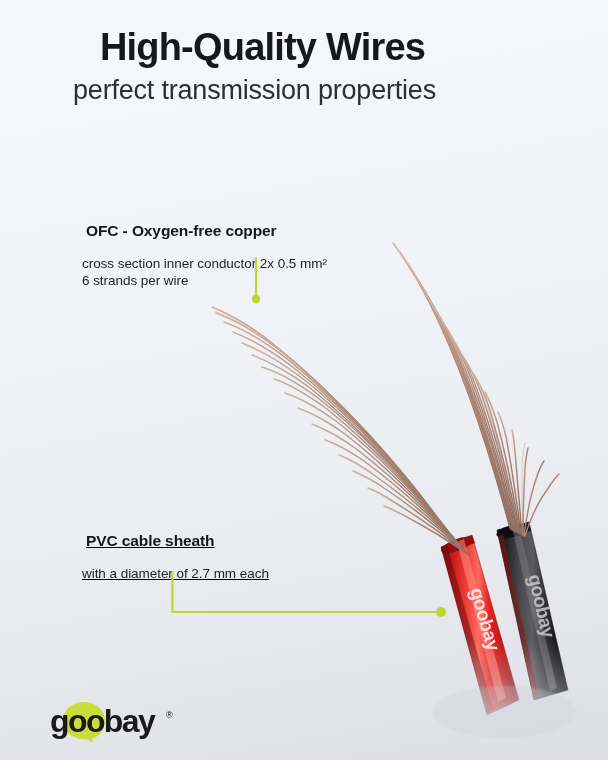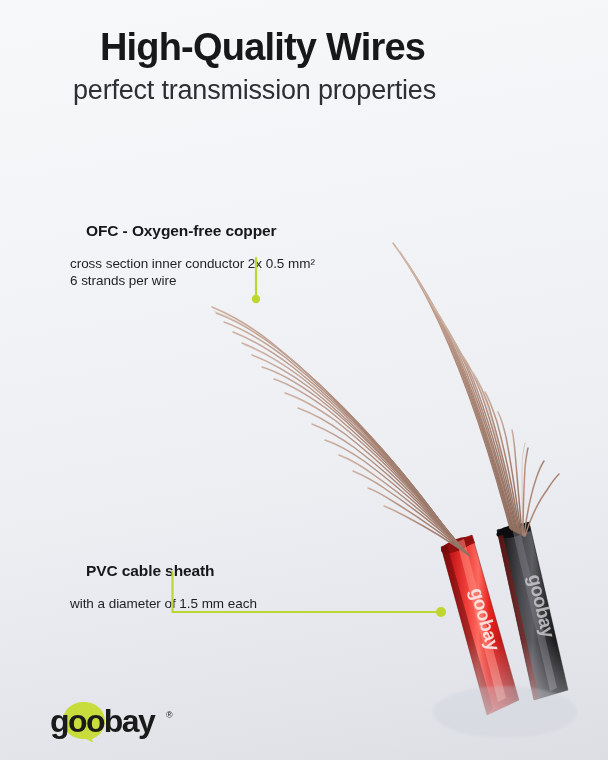--- a/index.html
+++ b/index.html
@@ -52,30 +52,30 @@
   }
   .annot-title {
     margin: 16px;
     font-size: 15.5px;
     font-weight: 700;
     color: #16171a;
     letter-spacing: -0.1px;
     white-space: nowrap;
   }
   .annot-line {
-    margin: 2px 0 0 0;
+    margin: 2px 0 0 12px;
     font-size: 13.5px;
     font-weight: 400;
     color: #1d1f22;
     letter-spacing: -0.05px;
     white-space: nowrap;
   }
 
   #annot-ofc { top: 206px; left: 70px; }
-  #annot-pvc { top: 546px; left: 70px; }
+  #annot-pvc { top: 516px; left: 70px; text-decoration: underline; }
 
   
   .leader {
     position: absolute;
   }
   .leader svg { display: block; overflow: visible; }
 
   
   #photo {
     position: absolute;
@@ -258,21 +258,21 @@
 
   <div class="leader" style="left:246px; top:252px;">
     <svg width="22" height="58" viewBox="0 0 22 58" xmlns="http://www.w3.org/2000/svg">
       <line x1="10" y1="6" x2="10" y2="45" stroke="#bed62f" stroke-width="2.2" stroke-linecap="round"></line>
       <circle cx="10" cy="47" r="4.2" fill="#bed62f"></circle>
     </svg>
   </div>
 
   <div class="annot" id="annot-pvc">
     <p class="annot-title">PVC cable sheath</p>
-    <p class="annot-line">with a diameter of 1.5 mm each</p>
+    <p class="annot-line">with a diameter of 2.7 mm each</p>
   </div>
 
   <div class="leader" style="left:164px; top:564px;">
     <svg width="296" height="62" viewBox="0 0 296 62" xmlns="http://www.w3.org/2000/svg">
       <path d="M8.5 8 L8.5 48 L274 48" fill="none" stroke="#bed62f" stroke-width="2.2" stroke-linecap="round" stroke-linejoin="round"></path>
       <circle cx="277" cy="48" r="5" fill="#bed62f"></circle>
     </svg>
   </div>
 
   <div id="logo">

